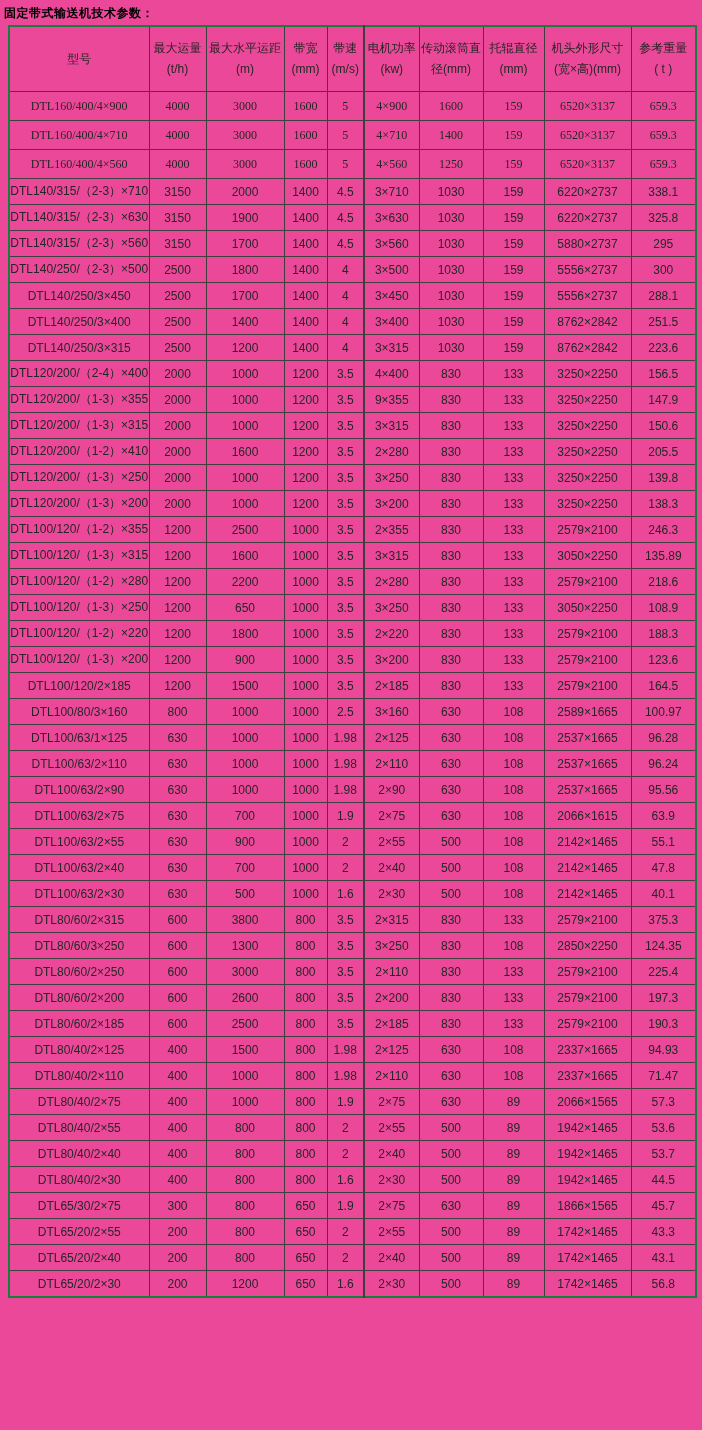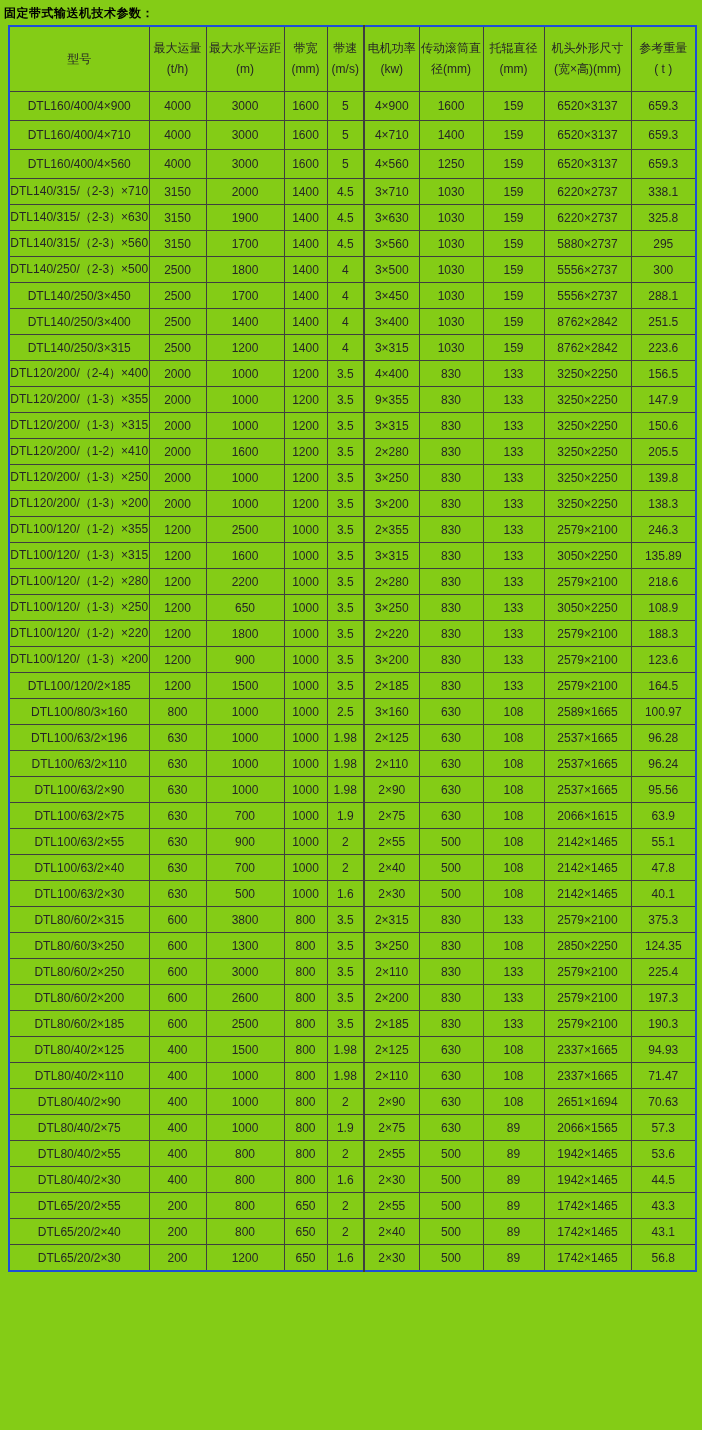--- a/index.html
+++ b/index.html
@@ -5,36 +5,36 @@
   html, body {
     margin: 0;
     padding: 0;
     background: #ffffff;
     font-family: "Liberation Sans", "DejaVu Sans", sans-serif;
   }
   .page {
     position: relative;
     width: 702px;
     height: 1430px;
-    background: #84cc16;
+    background: #ec4899;
     overflow: hidden;
   }
   .title {
     font-size: 12px;
     font-weight: bold;
     color: #000000;
     padding: 5px 0 3px 4px;
     letter-spacing: 0.5px;
   }
   table.spec {
     border-collapse: collapse;
     table-layout: fixed;
     margin-left: 8px;
     width: 687px;
-    border: 2px solid #1d4ed8;
+    border: 2px solid #15803d;
   }
   table.spec th, table.spec td {
     border: 1px solid #3f3f3f;
     text-align: center;
     vertical-align: middle;
     color: #262626;
     overflow: hidden;
     white-space: nowrap;
     padding: 0;
   }
@@ -46,21 +46,21 @@
   table.spec th {
     font-weight: normal;
     font-size: 12px;
     height: 64px;
     line-height: 21px;
   }
   table.spec td {
     font-size: 12px;
     height: 25px;
   }
-  tbody tr:nth-child(-n+3) td { height: 28px; }
+  tbody tr:nth-child(-n+3) td { height: 28px; font-family: Liberation Serif, serif; }
   col.c1 { width: 140px; }
   col.c2 { width: 57px; }
   col.c3 { width: 78px; }
   col.c4 { width: 43px; }
   col.c5 { width: 37px; }
   col.c6 { width: 55px; }
   col.c7 { width: 64px; }
   col.c8 { width: 61px; }
   col.c9 { width: 87px; }
   col.c10 { width: 65px; }
@@ -409,21 +409,21 @@
           <td>1000</td>
           <td>1000</td>
           <td>2.5</td>
           <td>3×160</td>
           <td>630</td>
           <td>108</td>
           <td>2589×1665</td>
           <td>100.97</td>
         </tr>
         <tr>
-          <td>DTL100/63/2×196</td>
+          <td>DTL100/63/1×125</td>
           <td>630</td>
           <td>1000</td>
           <td>1000</td>
           <td>1.98</td>
           <td>2×125</td>
           <td>630</td>
           <td>108</td>
           <td>2537×1665</td>
           <td>96.28</td>
         </tr>
@@ -577,32 +577,20 @@
           <td>1000</td>
           <td>800</td>
           <td>1.98</td>
           <td>2×110</td>
           <td>630</td>
           <td>108</td>
           <td>2337×1665</td>
           <td>71.47</td>
         </tr>
         <tr>
-          <td>DTL80/40/2×90</td>
-          <td>400</td>
-          <td>1000</td>
-          <td>800</td>
-          <td>2</td>
-          <td>2×90</td>
-          <td>630</td>
-          <td>108</td>
-          <td>2651×1694</td>
-          <td>70.63</td>
-        </tr>
-        <tr>
           <td>DTL80/40/2×75</td>
           <td>400</td>
           <td>1000</td>
           <td>800</td>
           <td>1.9</td>
           <td>2×75</td>
           <td>630</td>
           <td>89</td>
           <td>2066×1565</td>
           <td>57.3</td>
@@ -613,30 +601,54 @@
           <td>800</td>
           <td>800</td>
           <td>2</td>
           <td>2×55</td>
           <td>500</td>
           <td>89</td>
           <td>1942×1465</td>
           <td>53.6</td>
         </tr>
         <tr>
+          <td>DTL80/40/2×40</td>
+          <td>400</td>
+          <td>800</td>
+          <td>800</td>
+          <td>2</td>
+          <td>2×40</td>
+          <td>500</td>
+          <td>89</td>
+          <td>1942×1465</td>
+          <td>53.7</td>
+        </tr>
+        <tr>
           <td>DTL80/40/2×30</td>
           <td>400</td>
           <td>800</td>
           <td>800</td>
           <td>1.6</td>
           <td>2×30</td>
           <td>500</td>
           <td>89</td>
           <td>1942×1465</td>
           <td>44.5</td>
+        </tr>
+        <tr>
+          <td>DTL65/30/2×75</td>
+          <td>300</td>
+          <td>800</td>
+          <td>650</td>
+          <td>1.9</td>
+          <td>2×75</td>
+          <td>630</td>
+          <td>89</td>
+          <td>1866×1565</td>
+          <td>45.7</td>
         </tr>
         <tr>
           <td>DTL65/20/2×55</td>
           <td>200</td>
           <td>800</td>
           <td>650</td>
           <td>2</td>
           <td>2×55</td>
           <td>500</td>
           <td>89</td>

